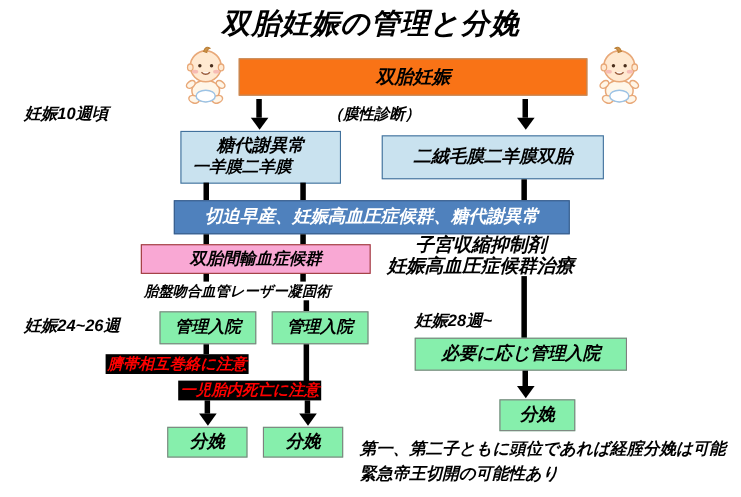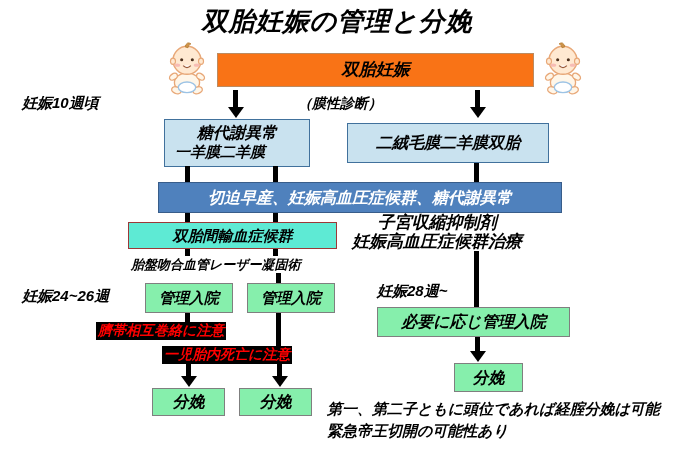--- a/index.html
+++ b/index.html
@@ -36,27 +36,27 @@
   }
   .box-membrane{
     background:#C9E2EF;
     border:1px solid #41719C;
   }
   .box-mono{left:164px;top:119px;width:146px;height:48px;font-size:16px;}
   .box-mono .l1{margin-top:3px;line-height:19px;}
   .box-mono .l2{display:flex;justify-content:flex-start;padding:0 10px;font-size:15px;line-height:20px;}
   .box-di{left:347px;top:123px;width:202px;height:40px;font-size:16px;line-height:38px;}
   .box-comp{
-    left:158px;top:182px;width:404px;height:31px;
+    left:158px;top:182px;width:360px;height:31px;
     background:#4F81BD;border:1px solid #385D8A;
     color:#ffffff;font-size:16px;line-height:29px;
   }
   .box-ttts{
     left:128px;top:222px;width:209px;height:27px;
-    background:#5eead4;border:1px solid #9C3838;
+    background:#f9a8d4;border:1px solid #9C3838;
     font-size:15px;line-height:25px;
   }
   .box-gold{
     background:#86efac;
     border:1px solid #7F7F7F;
     font-size:15px;
   }
   .box-admit1{left:145px;top:283px;width:88px;height:30px;line-height:28px;}
   .box-admit2{left:247px;top:283px;width:88px;height:30px;line-height:28px;}
   .box-admit3{left:377px;top:307px;width:193px;height:30px;line-height:28px;font-size:16px;}

